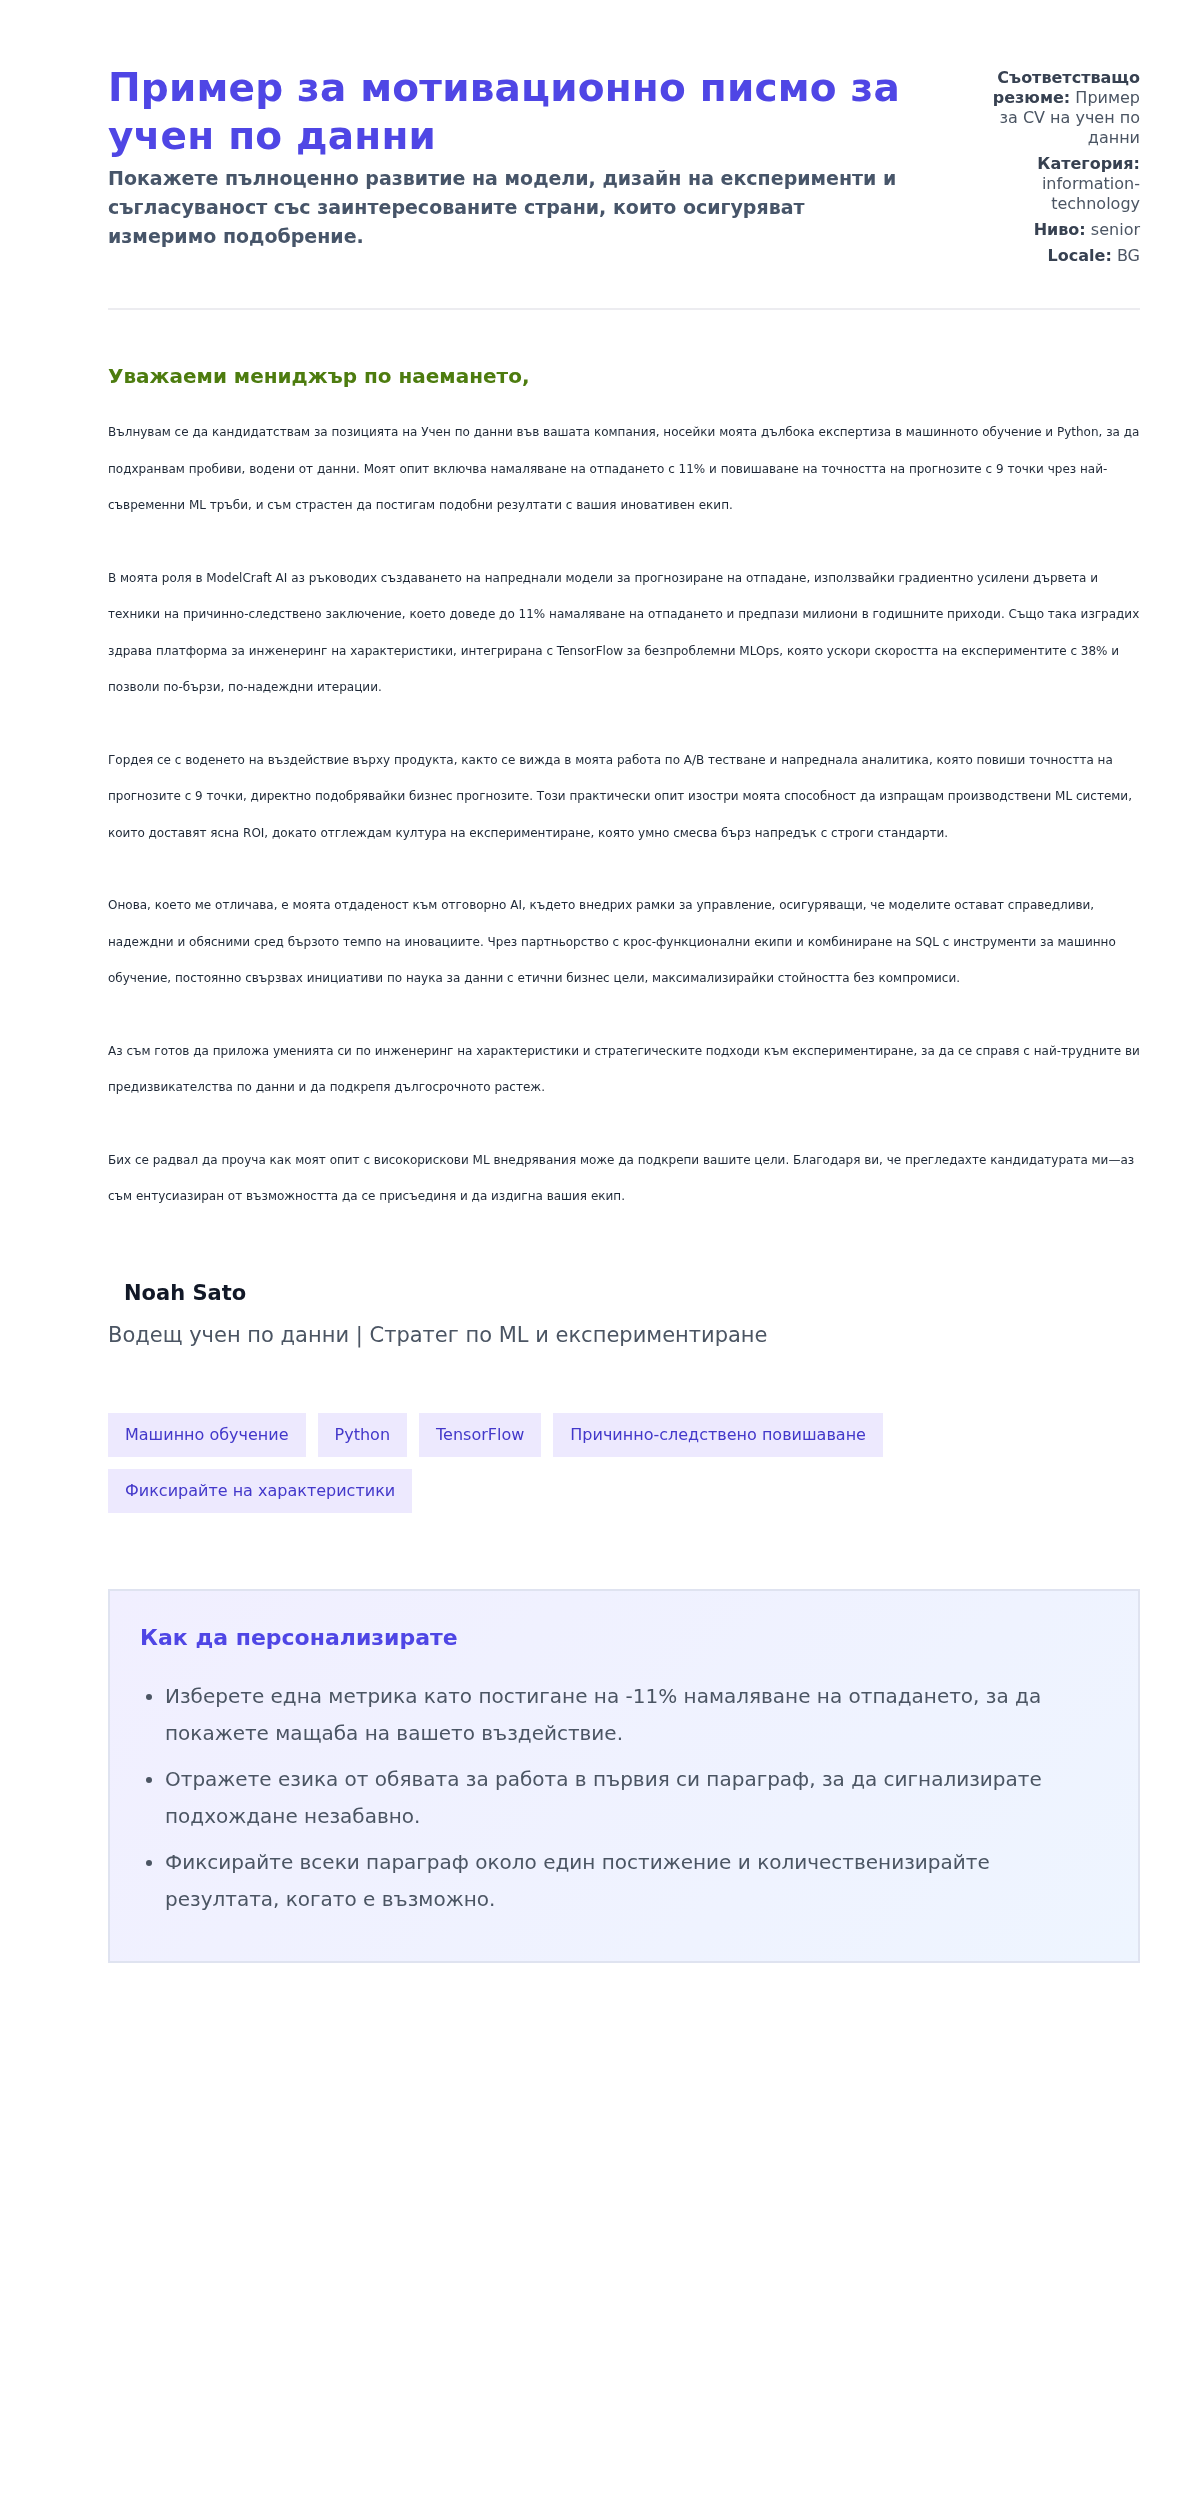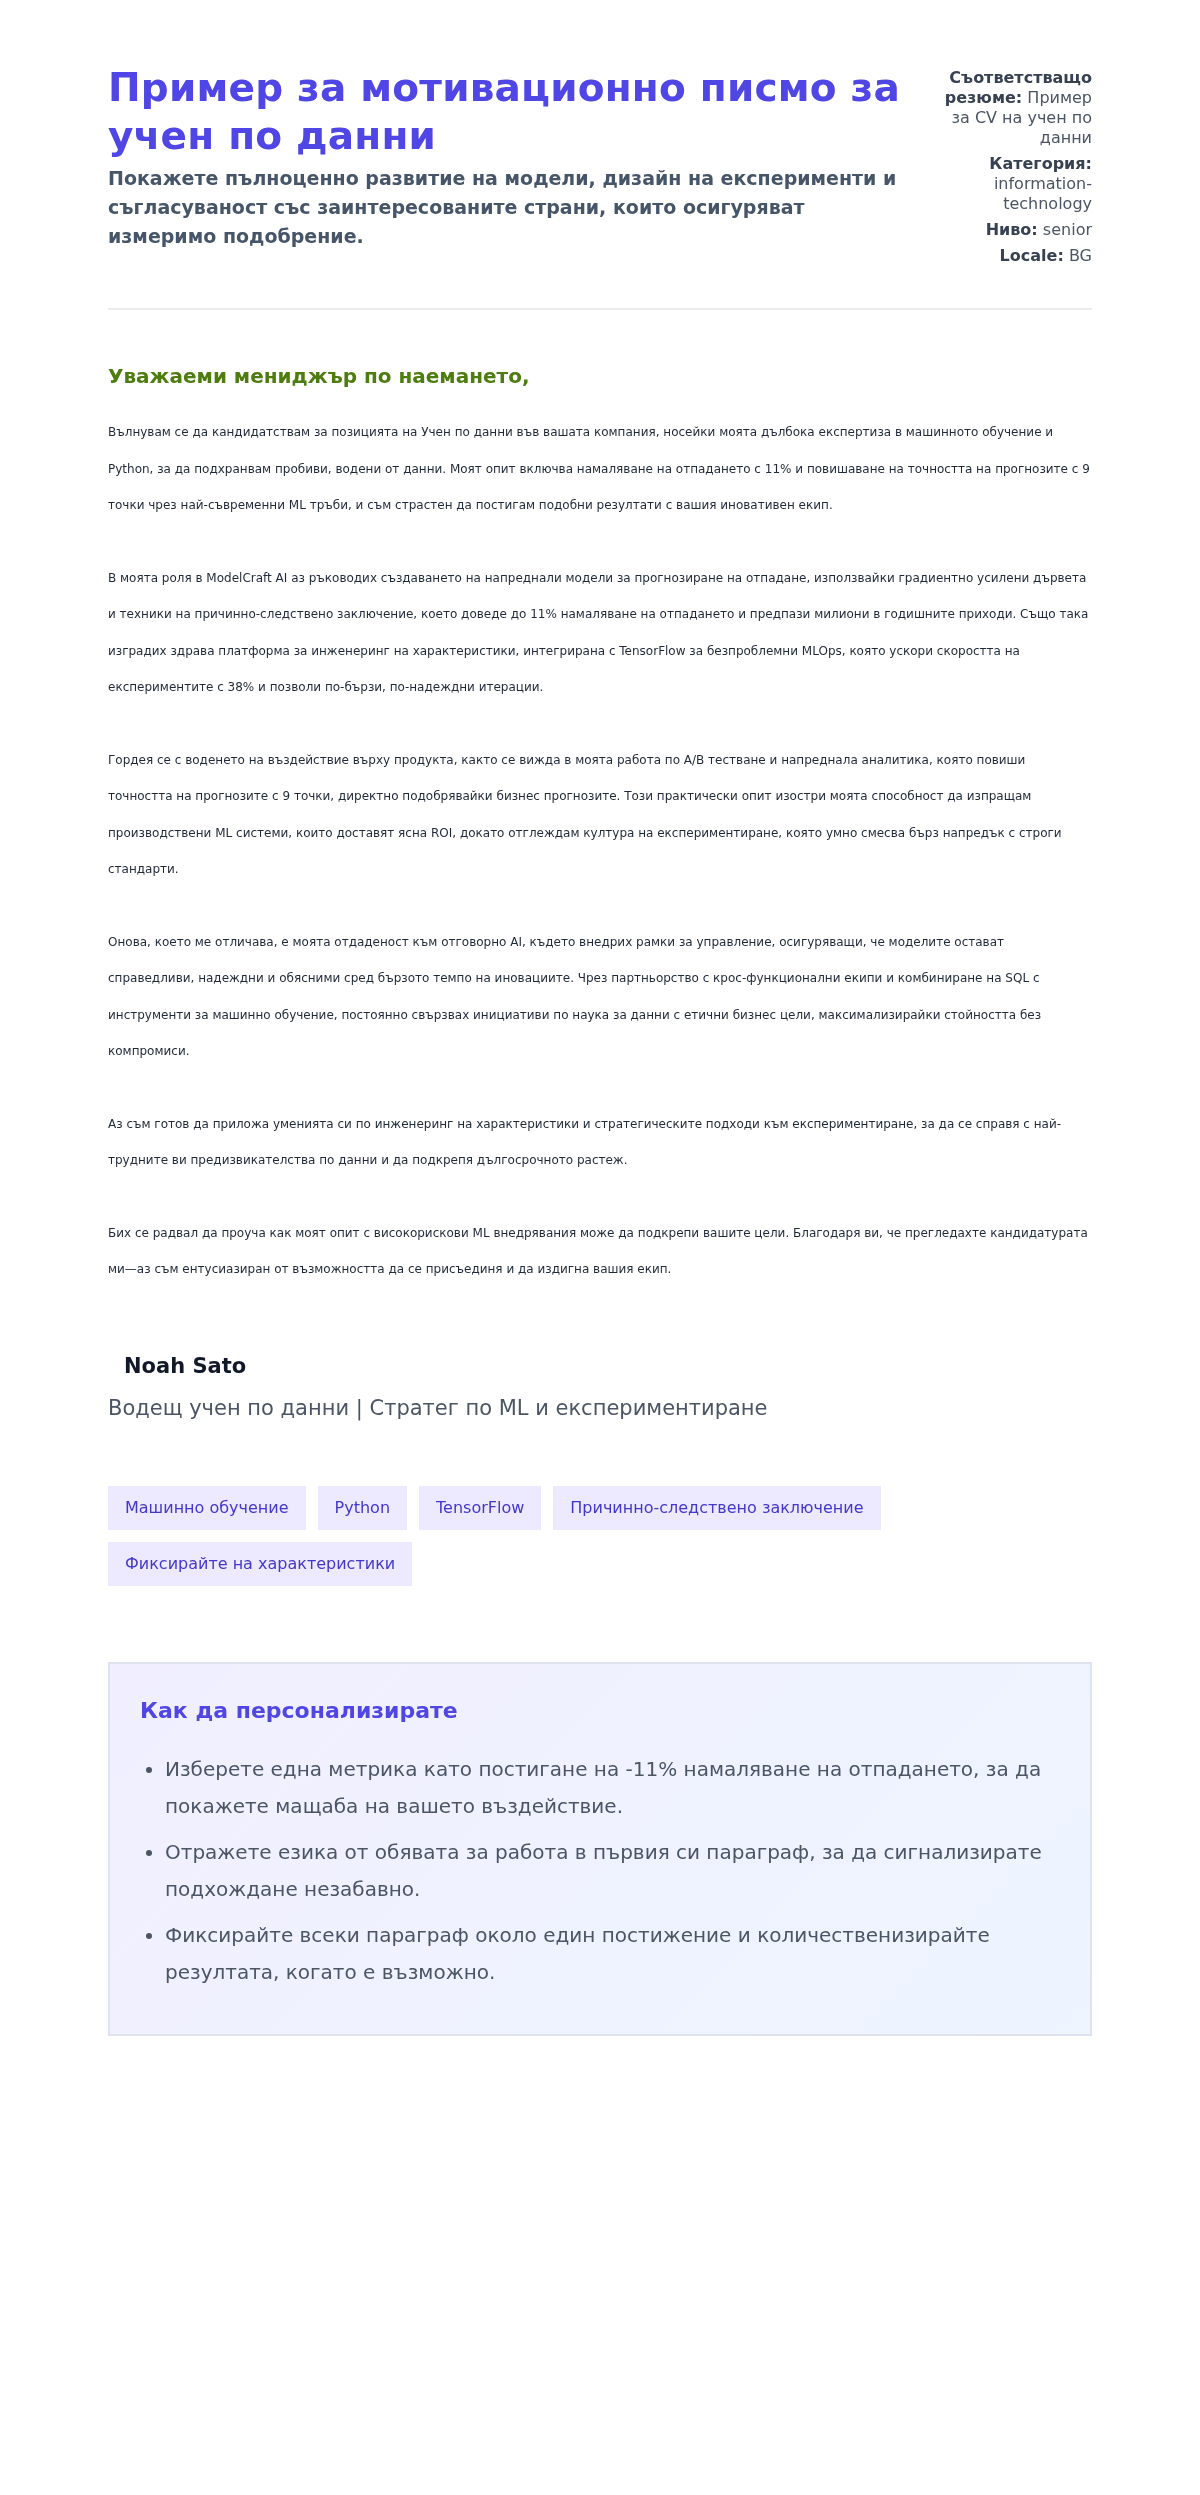--- a/index.html
+++ b/index.html
@@ -1,17 +1,17 @@
 <!DOCTYPE html>
 <html><head>
 <meta charset="utf-8">
 <style>
   html, body { margin: 0; padding: 0; background: #ffffff; }
   body { width: 1200px; min-height: 2495px; font-family: "DejaVu Sans", sans-serif; color: #1f2937; }
-  .page { padding: 64px 108px 60px 108px; box-sizing: border-box; width: 1200px; }
+  .page { padding: 64px 60px 60px 108px; box-sizing: border-box; width: 1200px; }
   .header { display: flex; justify-content: space-between; align-items: flex-start; padding-bottom: 36px; border-bottom: 2px solid #ececf0; }
   .titles { width: 800px; }
   .title { margin: 0; font-size: 39px; line-height: 48px; font-weight: bold; color: #4f46e5; letter-spacing: 0.2px; }
   .subtitle { margin: 4px 0 0 0; font-size: 19px; line-height: 29px; font-weight: bold; color: #475569; }
   .meta { width: 170px; text-align: right; font-size: 16px; line-height: 20px; color: #4b5563; padding-top: 4px; }
   .meta-row { margin-bottom: 6px; }
   .meta-key { font-weight: bold; color: #374151; }
   .greeting { margin: 54px 0 26px 0; font-size: 20px; font-weight: bold; color: #4d7c0f; }
   .para { margin: 0 0 36px 0; font-size: 12px; line-height: 36.5px; color: #1f2937; }
   .signature { margin-top: 66px; }
@@ -66,21 +66,21 @@
 
   <section class="signature">
     <p class="sig-name">Noah Sato</p>
     <p class="sig-role">Водещ учен по данни | Стратег по ML и експериментиране</p>
   </section>
 
   <div class="tags">
     <span class="tag">Машинно обучение</span>
     <span class="tag">Python</span>
     <span class="tag">TensorFlow</span>
-    <span class="tag">Причинно-следствено заключение</span>
+    <span class="tag">Причинно-следствено повишаване</span>
     <span class="tag">Фиксирайте на характеристики</span>
   </div>
 
   <aside class="tips">
     <h3 class="tips-title">Как да персонализирате</h3>
     <ul>
       <li>Изберете една метрика като постигане на -11% намаляване на отпадането, за да покажете мащаба на вашето въздействие.</li>
       <li>Отражете езика от обявата за работа в първия си параграф, за да сигнализирате подхождане незабавно.</li>
       <li>Фиксирайте всеки параграф около един постижение и количественизирайте резултата, когато е възможно.</li>
     </ul>

